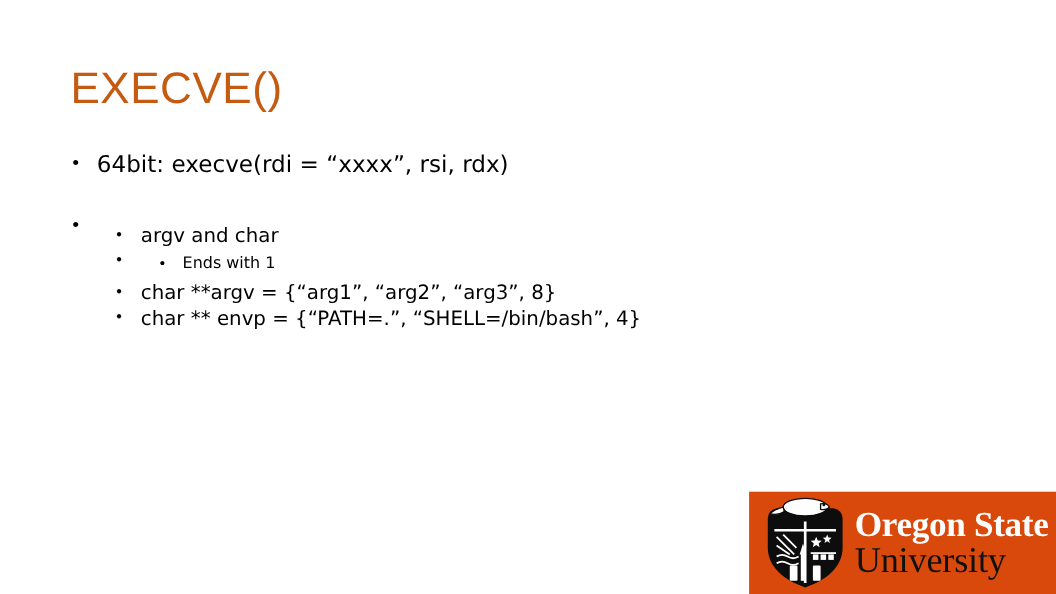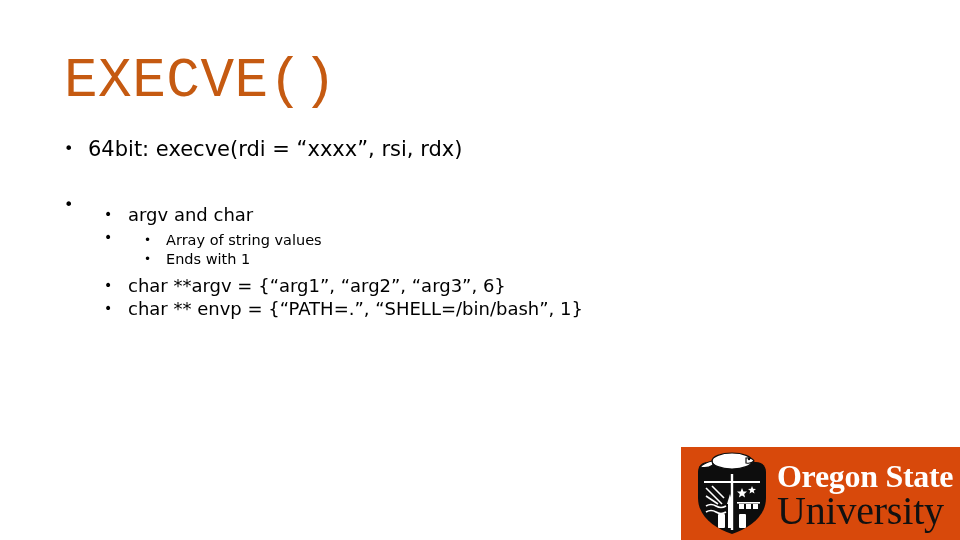--- a/index.html
+++ b/index.html
@@ -21,22 +21,22 @@
     height: 540px;
     background: #ffffff;
   }
 
   
   .slide-title {
     position: absolute;
     left: 64px;
     top: 57px;
     width: 700px;
-    font-family: Liberation Mono, monospace;
-    font-size: 56px;
+    font-family: Liberation Sans, sans-serif;
+    font-size: 40px;
     line-height: 48px;
     font-weight: 400;
     color: #C55A11;
     letter-spacing: 0.5px;
     white-space: nowrap;
   }
 
   
   .body-area {
     position: absolute;
@@ -132,21 +132,21 @@
     line-height: 34px;
     color: #FFFFFF;
     letter-spacing: -0.3px;
     white-space: nowrap;
   }
 
   .osu-line2 {
     display: block;
     font-family: "Liberation Serif", "DejaVu Serif", serif;
     font-weight: 400;
-    font-size: 40px;
+    font-size: 33px;
     line-height: 35px;
     color: #111111;
     letter-spacing: -0.2px;
     white-space: nowrap;
   }
 </style>
 </head>
 <body>
 
 <div class="slide">
@@ -174,38 +174,37 @@
     </div>
 
     <div class="bullet lvl2">
       <span class="marker">•</span>
     </div>
 
     <div class="gap-xs"></div>
 
     <div class="bullet lvl3">
       <span class="marker">•</span>
-      <span class="btext">Array of string values</span>
     </div>
 
     <div class="bullet lvl3">
       <span class="marker">•</span>
       <span class="btext">Ends with 1</span>
     </div>
 
     <div class="gap-xs"></div>
 
     <div class="bullet lvl2">
       <span class="marker">•</span>
-      <span class="btext">char **argv = {“arg1”, “arg2”, “arg3”, 6}</span>
-    </div>
-
-    <div class="bullet lvl2">
-      <span class="marker">•</span>
-      <span class="btext">char ** envp = {“PATH=.”, “SHELL=/bin/bash”, 1}</span>
+      <span class="btext">char **argv = {“arg1”, “arg2”, “arg3”, 8}</span>
+    </div>
+
+    <div class="bullet lvl2">
+      <span class="marker">•</span>
+      <span class="btext">char ** envp = {“PATH=.”, “SHELL=/bin/bash”, 4}</span>
     </div>
 
   </div>
 
   <div class="osu-logo">
 
     <div class="osu-crest">
       <svg viewBox="0 0 80 84" width="80" height="84" aria-hidden="true">
 
         <path d="M6 20 L6 46 C6 64 22 76 40 82 C58 76 74 64 74 46 L74 20 C74 14 70 10 64 10 L16 10 C10 10 6 14 6 20 Z" fill="#0d0d0d"></path>

